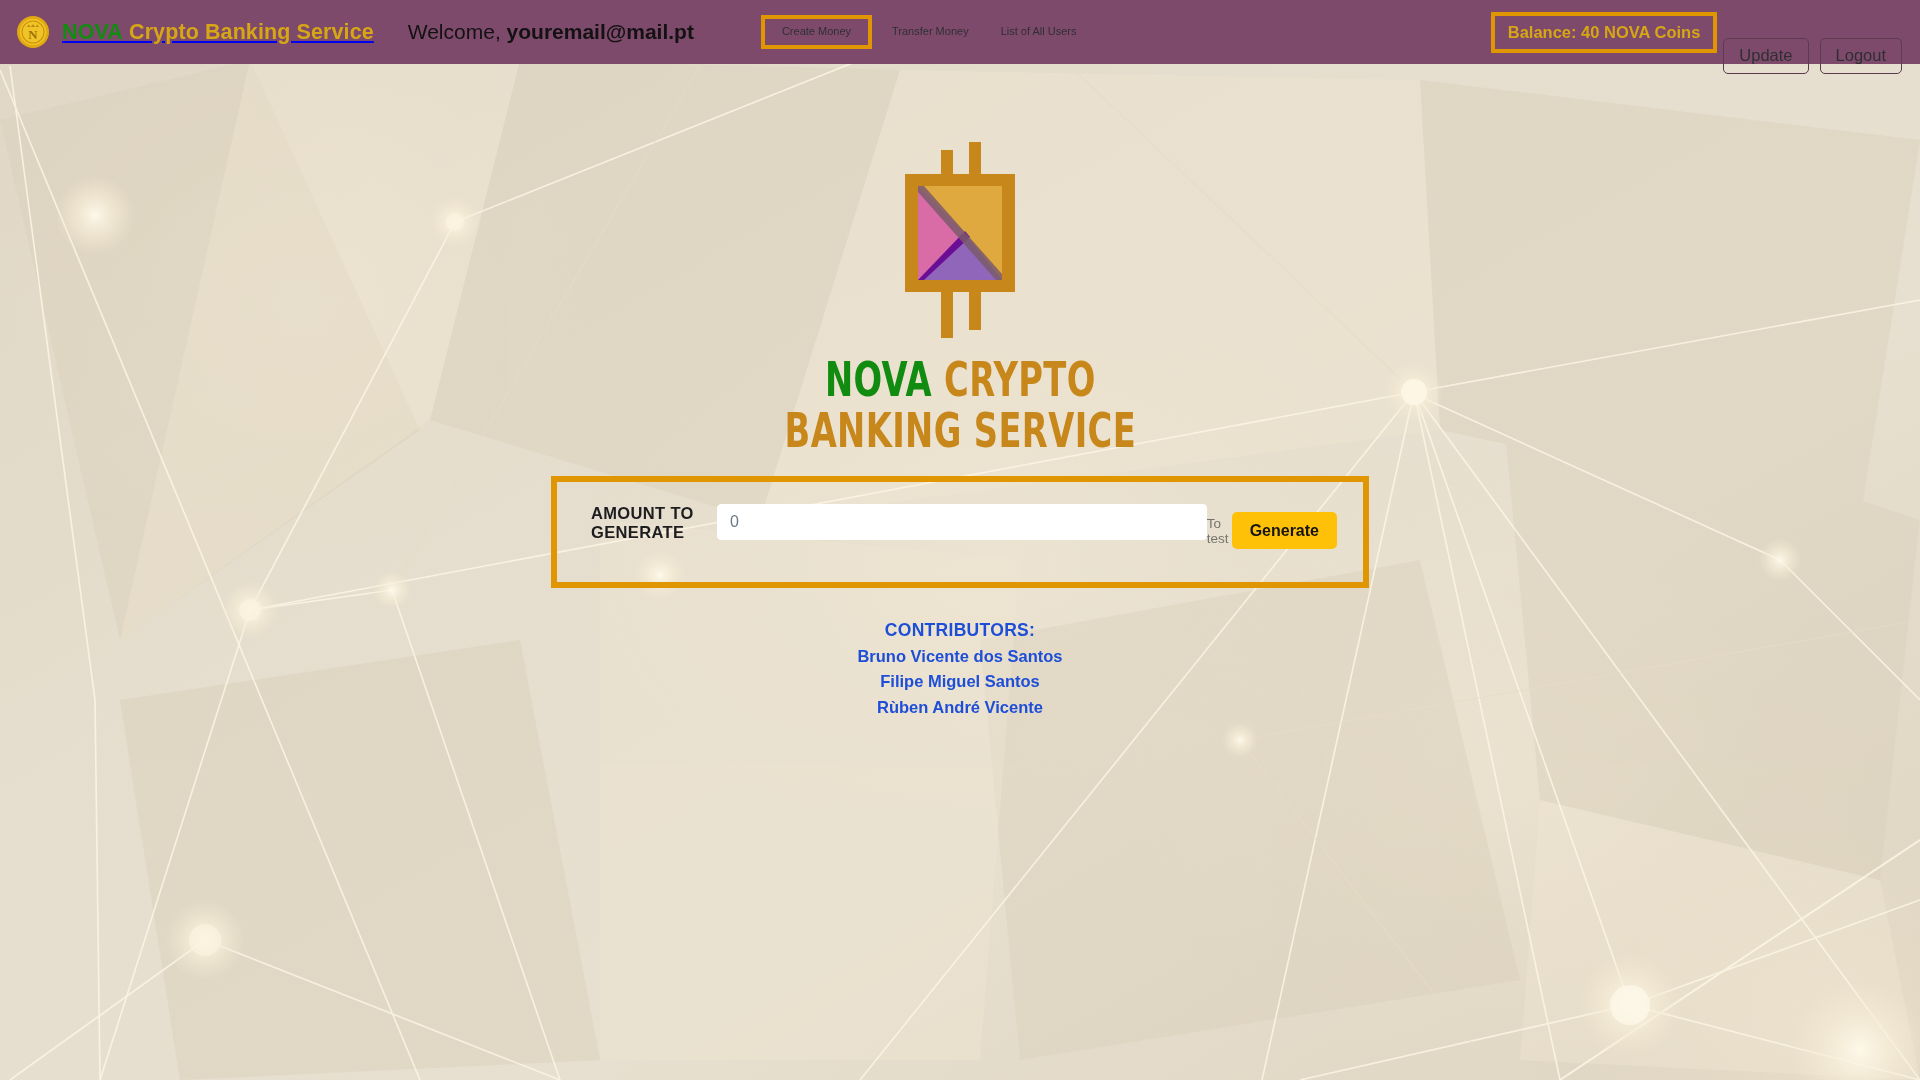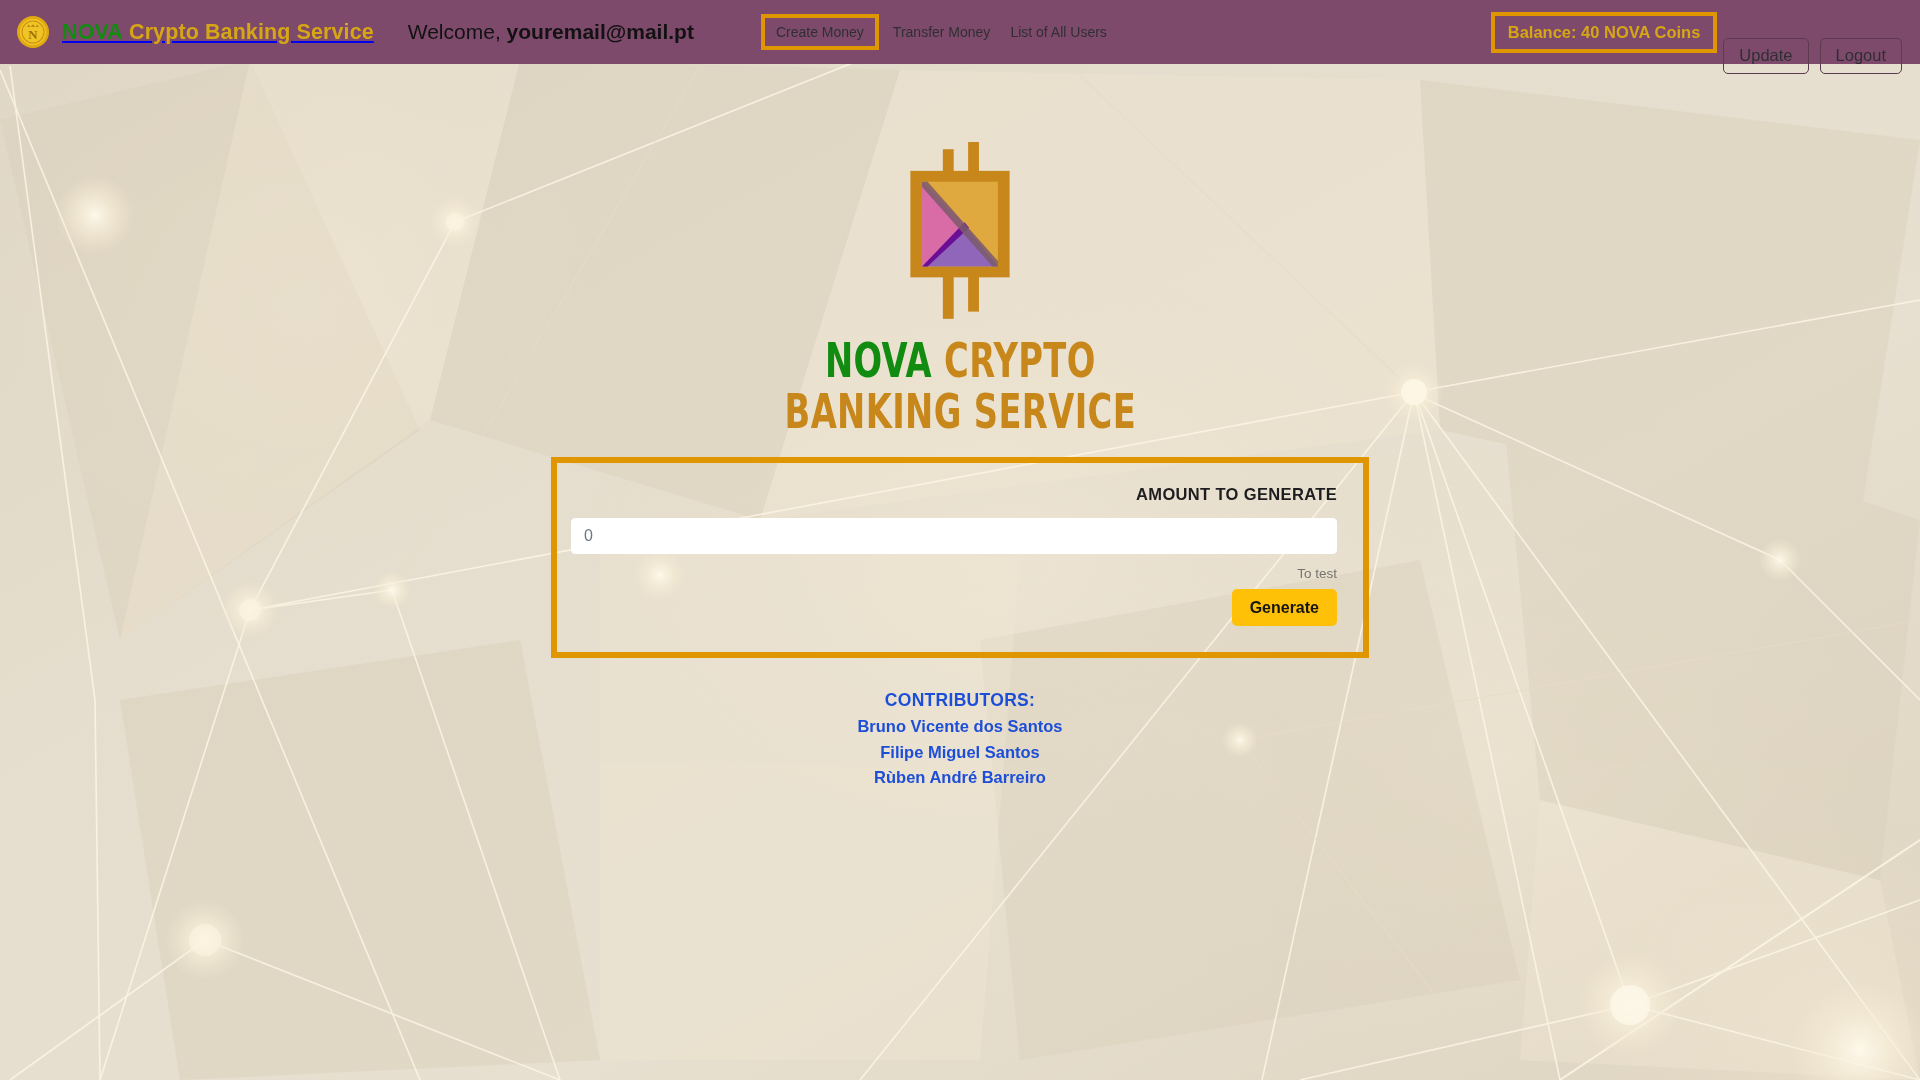--- a/index.html
+++ b/index.html
@@ -63,24 +63,24 @@
   }
   .welcome b { font-weight: bold; }
 
   .nav-links {
     display: flex;
     align-items: center;
     gap: 0px;
     flex: none;
   }
   .nav-link {
-    font-size: 14px;
+    font-size: 11px;
     color: #2f2f33;
     text-decoration: none;
-    padding: 5px 10px;
+    padding: 5px 16px;
     white-space: nowrap;
     line-height: 1.2;
   }
   .nav-link.boxed {
     outline: 4px solid #e09600;
     outline-offset: 1px;
     margin: 0 9px 0 0;
   }
 
   .nav-right {
@@ -141,24 +141,24 @@
   }
   #hero-title .l1, #hero-title .l2 { display: block; white-space: nowrap; }
   .t-nova { color: #118c11; }
   .t-gold { color: #c8871a; }
 
   
   #form-card {
     margin-top: 20px;
     width: 818px;
     border: 6px solid #e09600;
-    padding: 22px 26px 26px 18px;
-    display: flex;
-    flex-direction: column;
-    align-items: flex-end;
+    padding: 22px 26px 26px 34px;
+    display: flex;
+    flex-direction: row;
+    align-items: flex-start;
     background: transparent;
   }
   #amount-label {
     font-size: 16.5px;
     font-weight: bold;
     color: #1d1d20;
     letter-spacing: 0.35px;
     margin-bottom: 14px;
   }
   #amount-input {
@@ -371,16 +371,16 @@
     <div id="amount-label">AMOUNT TO GENERATE</div>
     <input id="amount-input" type="text" placeholder="0" style="">
     <div id="amount-help">To test</div>
     <button id="generate-button">Generate</button>
   </section>
 
   <section id="contributors">
     <div id="contributors-heading">CONTRIBUTORS:</div>
     <div class="contrib-name">Bruno Vicente dos Santos</div>
     <div class="contrib-name">Filipe Miguel Santos</div>
-    <div class="contrib-name">Rùben André Barreiro</div>
+    <div class="contrib-name">Rùben André Vicente</div>
   </section>
 
 </main>
 
 </body></html>

